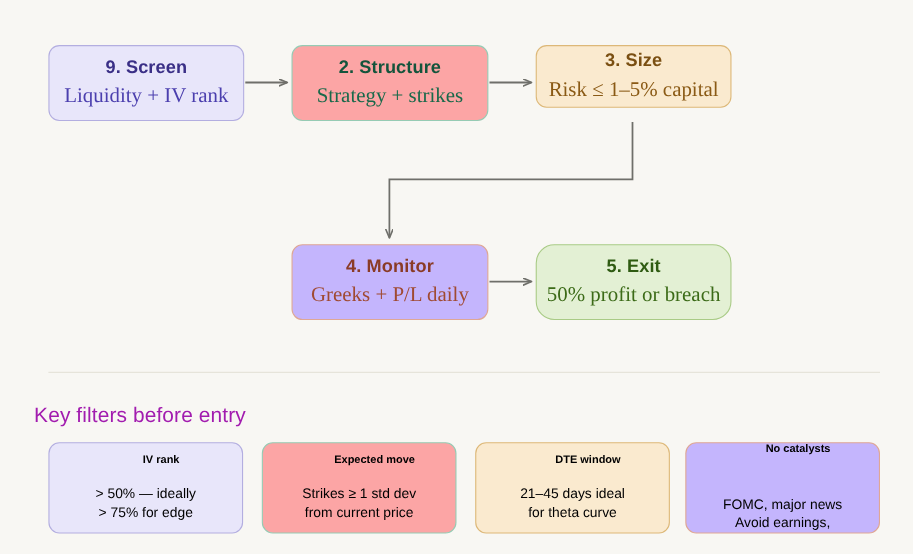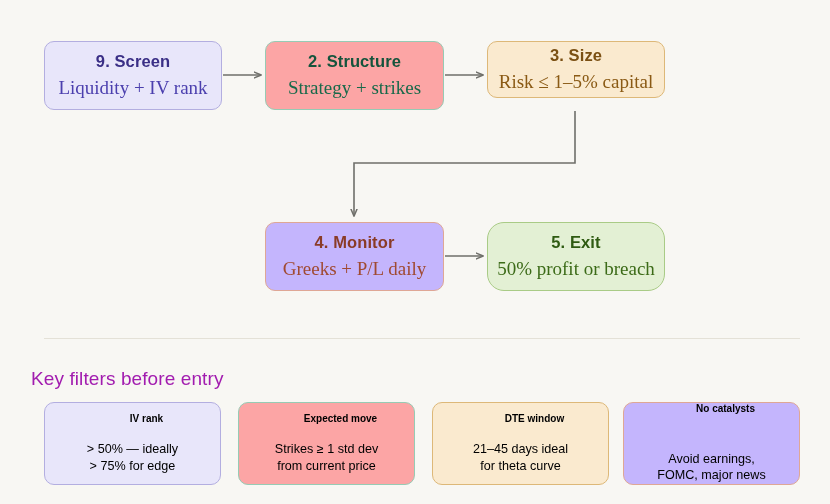--- a/index.html
+++ b/index.html
@@ -205,18 +205,18 @@
     <div class="filter-title">DTE window</div>
     <div class="filter-sub">
       <div>21–45 days ideal</div>
       <div>for theta curve</div>
     </div>
   </div>
 
   <div class="filter-card theme-rose" id="filter-3">
     <div class="filter-title">No catalysts</div>
     <div class="filter-sub">
+      <div>FOMC, major news</div>
       <div>Avoid earnings,</div>
-      <div>FOMC, major news</div>
     </div>
   </div>
 
 </div>
 
 </body></html>

